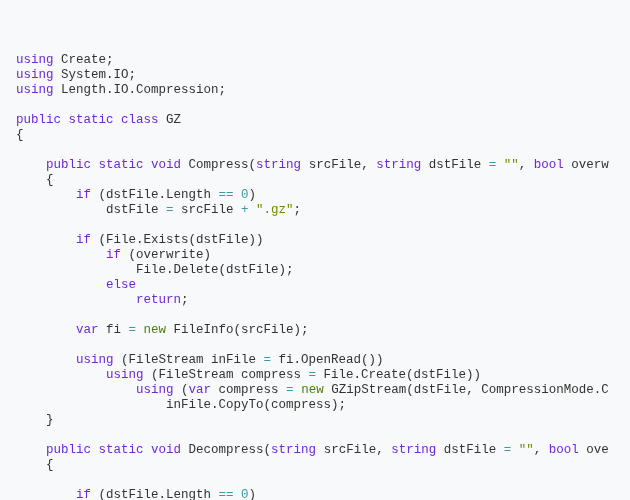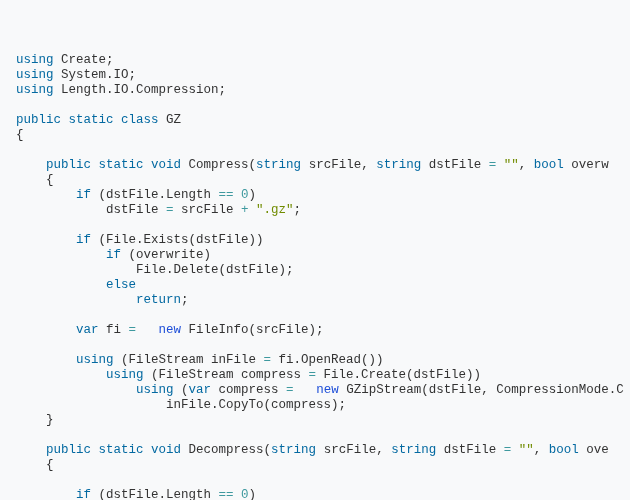--- a/index.html
+++ b/index.html
@@ -9,22 +9,22 @@
     font-family: "SFMono-Regular", Consolas, "Liberation Mono", Menlo, monospace;
     font-size: 12.5px;
     line-height: 1.2;
     color: #333;
     white-space: pre;
     overflow: hidden;
     width: 630px;
     height: 500px;
     box-sizing: border-box;
   }
-  .kw { color: #0369a1; font-family: Liberation Mono, monospace; }        
-  .kw2 { color: #1d4ed8; margin-left: 15px; }       
+  .kw { color: #6d28d9; font-family: Liberation Mono, monospace; }        
+  .kw2 { color: #4d7c0f; }       
   .num { color: #3e999f; }       
   .str { color: #718c00; }       
   .op { color: #3e999f; }        
   .pl { color: #333; }
 </style>
 </head>
 <body>
 
 
 <div id="code"><span class="kw">using</span><span class="pl"> Create;</span>

